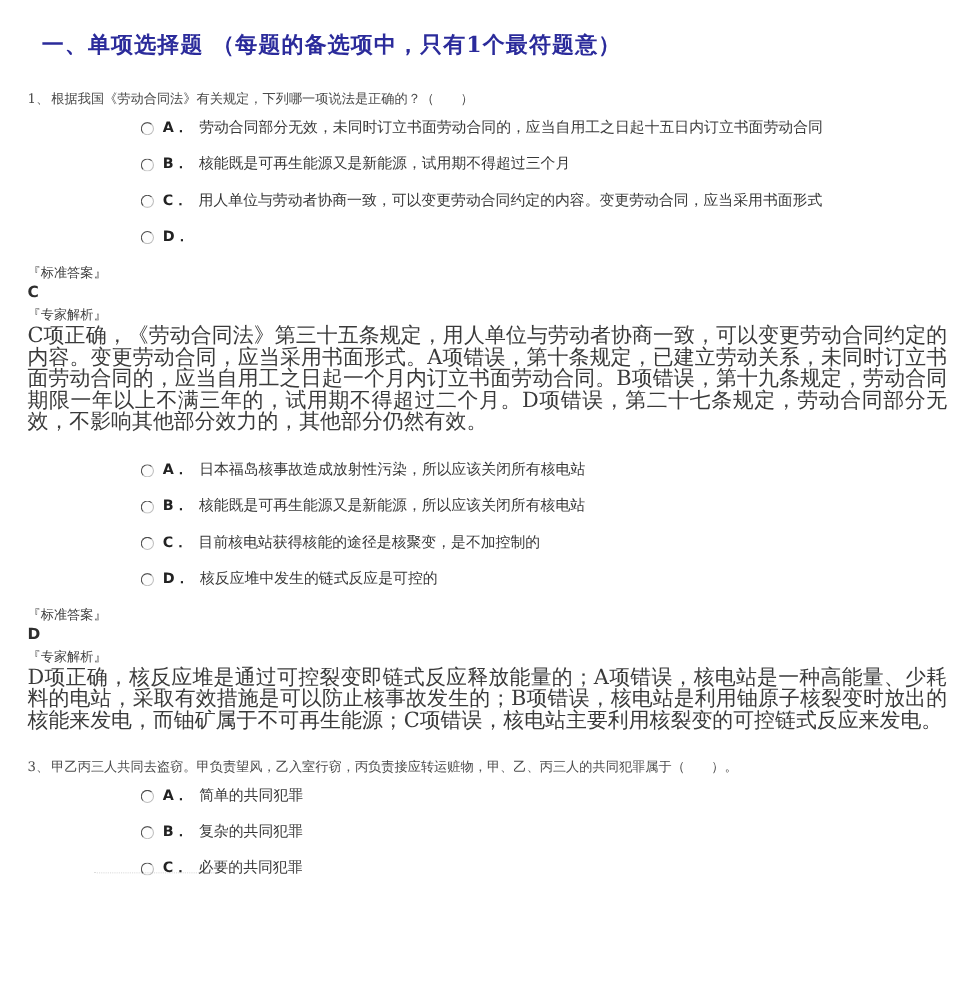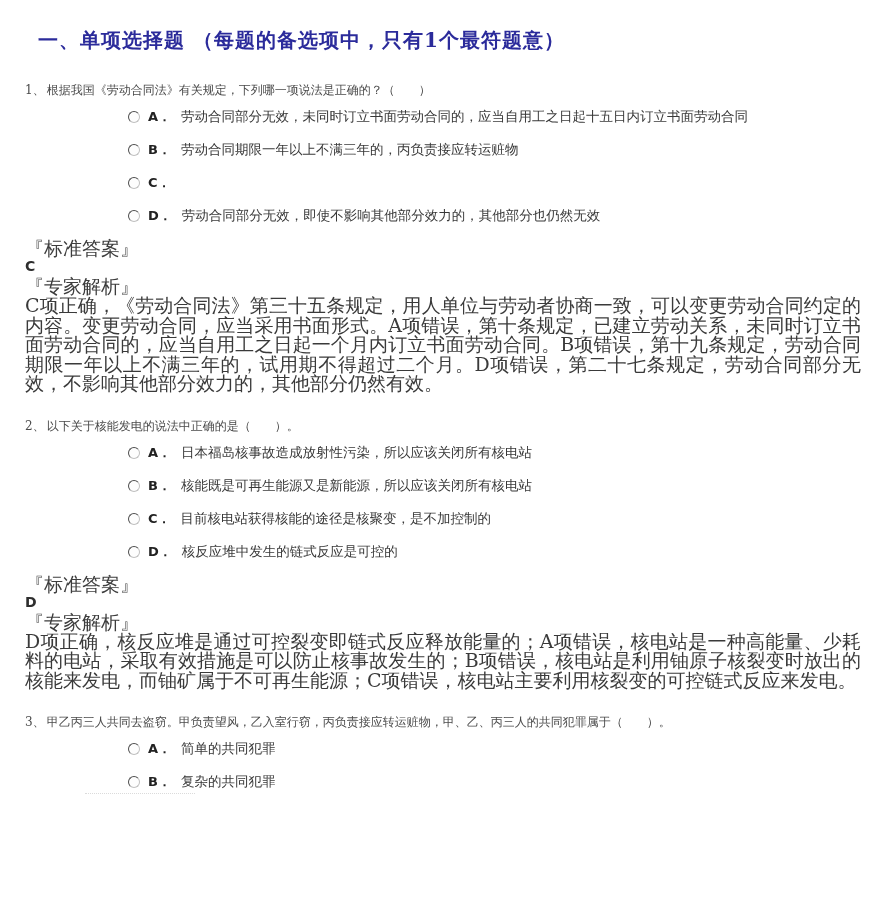--- a/index.html
+++ b/index.html
@@ -56,21 +56,21 @@
     flex: 0 0 auto;
     font-family: "DejaVu Sans", "Liberation Sans", sans-serif;
     font-weight: bold;
     font-size: 13px;
     color: #222222;
     margin-right: 10px;
   }
   .otext { color: #383838; }
   .answer-label, .analysis-label {
     margin: 9px 20px 0 25px;
-    font-size: 19px;
+    font-size: 12px;
     line-height: 18px;
     color: #3d3d3d;
   }
   .analysis-label { margin-top: 2px; }
   .answer-value {
     margin: 0 20px 0 25px;
     font-family: "DejaVu Sans", "Liberation Sans", sans-serif;
     font-size: 14px;
     line-height: 18px;
     font-weight: bold;
@@ -109,42 +109,39 @@
     </div>
     <div class="options">
       <div class="option">
         <span class="radio"></span>
         <span class="letter">A．</span>
         <span class="otext">劳动合同部分无效，未同时订立书面劳动合同的，应当自用工之日起十五日内订立书面劳动合同</span>
       </div>
       <div class="option">
         <span class="radio"></span>
         <span class="letter">B．</span>
-        <span class="otext">劳动合同期限一年以上不满三年的，丙负责接应转运赃物</span>
+        <span class="otext">核能既是可再生能源又是新能源，试用期不得超过三个月</span>
       </div>
       <div class="option">
         <span class="radio"></span>
         <span class="letter">C．</span>
+        <span class="otext">用人单位与劳动者协商一致，可以变更劳动合同约定的内容。变更劳动合同，应当采用书面形式</span>
       </div>
       <div class="option">
         <span class="radio"></span>
         <span class="letter">D．</span>
-        <span class="otext">劳动合同部分无效，即使不影响其他部分效力的，其他部分也仍然无效</span>
       </div>
     </div>
     <div class="answer-label">『标准答案』</div>
     <div class="answer-value">C</div>
     <div class="analysis-label">『专家解析』</div>
     <div class="analysis-text">C项正确，《劳动合同法》第三十五条规定，用人单位与劳动者协商一致，可以变更劳动合同约定的内容。变更劳动合同，应当采用书面形式。A项错误，第十条规定，已建立劳动关系，未同时订立书面劳动合同的，应当自用工之日起一个月内订立书面劳动合同。B项错误，第十九条规定，劳动合同期限一年以上不满三年的，试用期不得超过二个月。D项错误，第二十七条规定，劳动合同部分无效，不影响其他部分效力的，其他部分仍然有效。</div>
   </div>
 
   <div class="question q2">
-    <div class="q-text">
-      <span class="q-number">2、</span><span>以下关于核能发电的说法中正确的是（　　）。</span>
-    </div>
     <div class="options">
       <div class="option">
         <span class="radio"></span>
         <span class="letter">A．</span>
         <span class="otext">日本福岛核事故造成放射性污染，所以应该关闭所有核电站</span>
       </div>
       <div class="option">
         <span class="radio"></span>
         <span class="letter">B．</span>
         <span class="otext">核能既是可再生能源又是新能源，所以应该关闭所有核电站</span>

